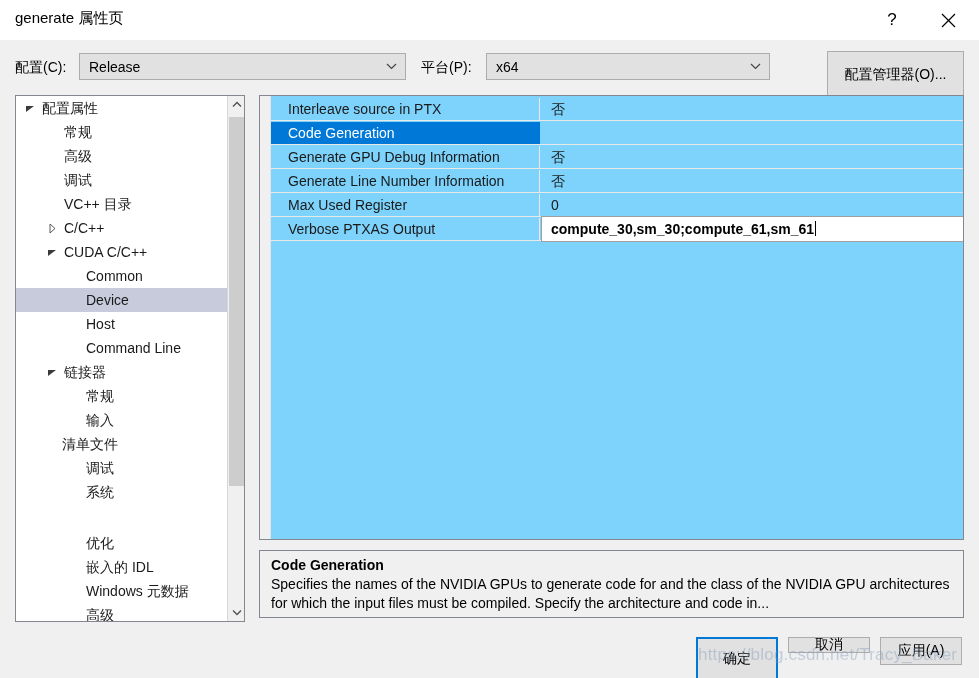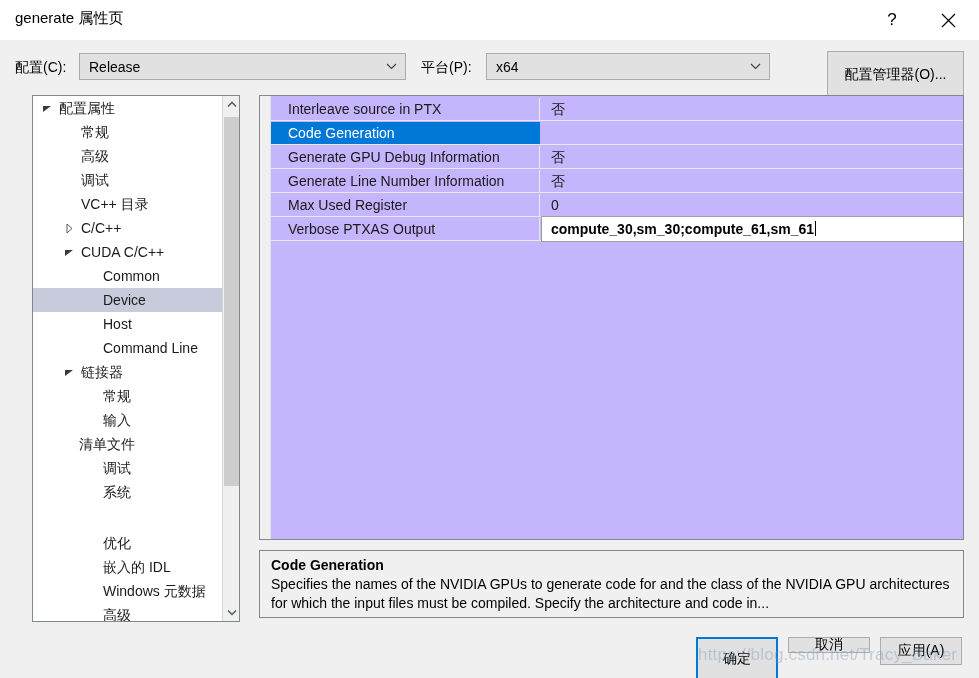--- a/index.html
+++ b/index.html
@@ -75,21 +75,21 @@
     box-sizing: border-box;
     font-family: "Liberation Sans", sans-serif;
     font-size: 14px; color: #000;
     display: flex; align-items: center; justify-content: center;
     cursor: default; white-space: nowrap;
   }
   #btn-cfgmgr { left: 827px; top: 51px; width: 137px; height: 47px; }
 
   
   .tree-panel {
-    position: absolute; left: 32px; top: 95px; width: 208px; height: 527px;
+    position: absolute; left: 15px; top: 95px; width: 230px; height: 527px;
     background: #ffffff;
     border: 1px solid #828790;
     box-sizing: border-box;
     overflow: hidden;
   }
   .tree-inner {
     position: absolute; left: 0; top: 0; width: 211px; height: 100%;
     overflow: hidden;
   }
   .tnode {
@@ -119,21 +119,21 @@
   .tscroll .arrow.down { bottom: 0; }
   .tscroll .thumb {
     position: absolute; left: 1px; width: 15px;
     top: 21px; height: 369px;
     background: #cdcdcd;
   }
 
   
   .grid-panel {
     position: absolute; left: 259px; top: 95px; width: 705px; height: 445px;
-    background: #c4b5fd;
+    background: #7dd3fc;
     border: 1px solid #828790;
     box-sizing: border-box;
     overflow: hidden;
   }
   .grid-gutter {
     position: absolute; left: 0; top: 0; width: 11px; height: 100%;
     background: #f0f0f0; border-right: 1px solid #e3e3e3;
     box-sizing: border-box;
   }
   .prow {

